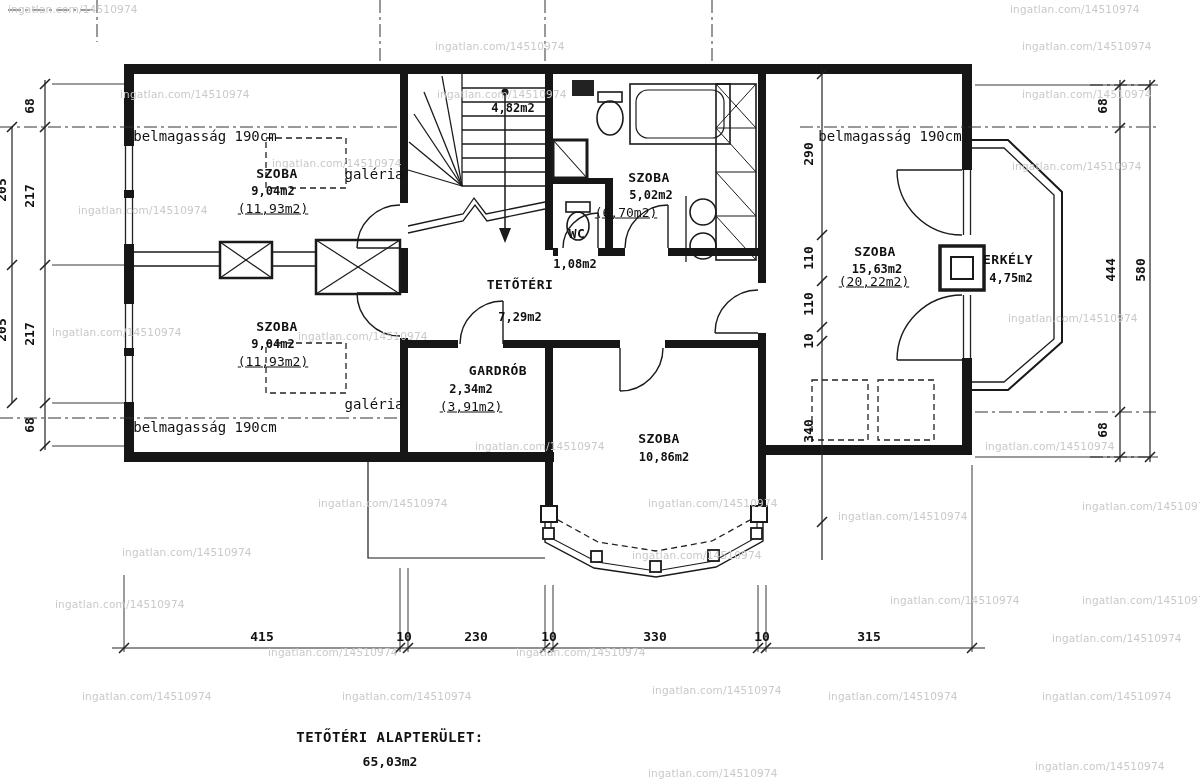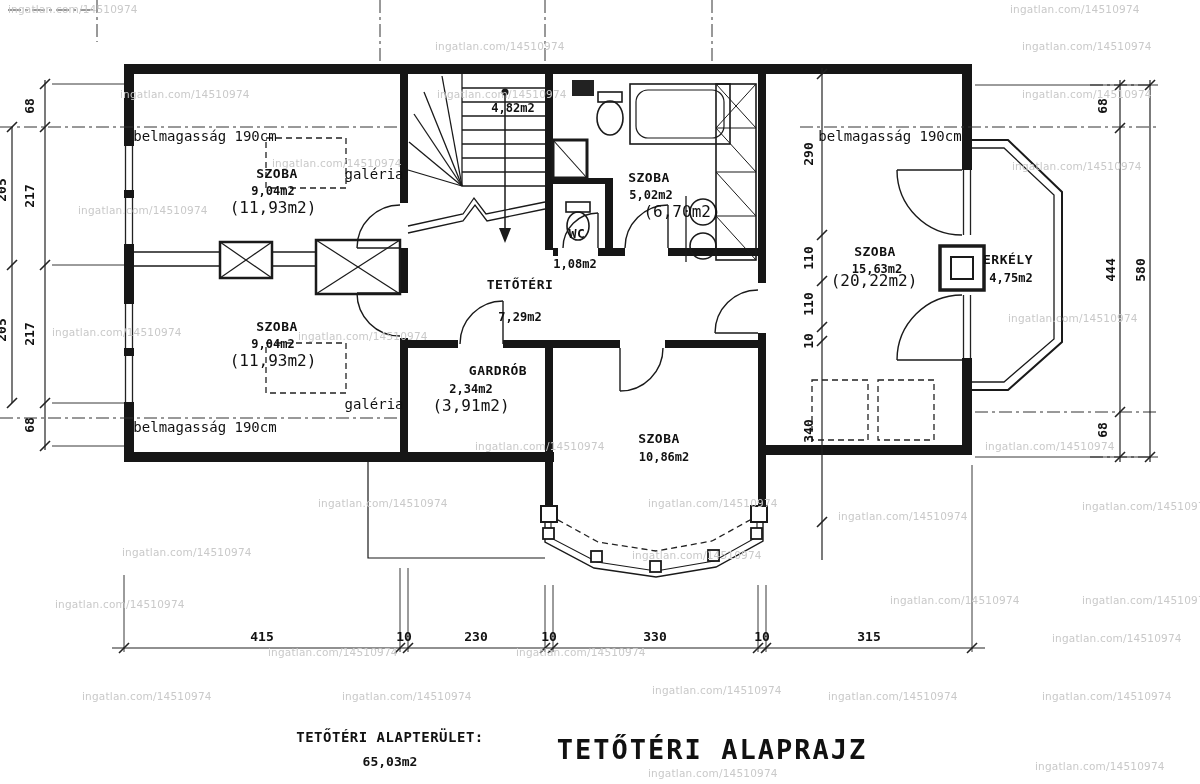--- a/index.html
+++ b/index.html
@@ -6,21 +6,21 @@
   html,body { background:#ffffff; }
   body { width:1200px; height:784px; font-family:"DejaVu Sans Mono", monospace; color:#111; }
   #stage { position:relative; width:1200px; height:784px; background:#fff; overflow:hidden; }
   #plansvg { position:absolute; left:0; top:0; z-index:1; }
   .wm { position:absolute; color:#c9c9c9; font-size:10.5px; letter-spacing:.2px; z-index:2;
         font-family:"DejaVu Sans", sans-serif; white-space:nowrap; }
   .lbl { position:absolute; transform:translate(-50%,-50%); font-size:12px; white-space:nowrap;
          z-index:3; color:#111; line-height:1; }
   .lbl.name { font-size:13px; font-weight:bold; letter-spacing:.5px; }
   .lbl.area { font-size:12px; font-weight:bold; }
-  .lbl.gross { font-size:16px; }
+  .lbl.gross { font-size:13px;text-decoration:underline; }
   .lbl.note { font-size:14px;margin-top:19px; }
   .lbl.dim { font-size:13px; font-weight:bold; }
   .lbl.rot { transform:translate(-50%,-50%) rotate(-90deg); }
   .lbl.ftr-label { font-size:14px; font-weight:bold; letter-spacing:.5px; }
   .lbl.ftr-value { font-size:13px; font-weight:bold; }
   .lbl.ftr-title { font-size:27px; font-weight:bold; letter-spacing:2px; }
 </style>
 </head>
 <body>
 
@@ -312,21 +312,21 @@
   <div class="lbl gross" style="left:273px;top:208px">(11,93m2)</div>
 
   <div class="lbl name" style="left:277px;top:326px">SZOBA</div>
   <div class="lbl area" style="left:273px;top:344px">9,04m2</div>
   <div class="lbl gross" style="left:273px;top:361px">(11,93m2)</div>
 
   <div class="lbl area" style="left:513px;top:108px">4,82m2</div>
 
   <div class="lbl name" style="left:649px;top:177px">SZOBA</div>
   <div class="lbl area" style="left:651px;top:195px">5,02m2</div>
-  <div class="lbl gross" style="left:682px;top:212px">(6,70m2)</div>
+  <div class="lbl gross" style="left:626px;top:212px">(6,70m2)</div>
 
   <div class="lbl name" style="left:577px;top:233px">WC</div>
   <div class="lbl area" style="left:575px;top:264px">1,08m2</div>
 
   <div class="lbl name" style="left:520px;top:284px">TETŐTÉRI</div>
   <div class="lbl area" style="left:520px;top:317px">7,29m2</div>
 
   <div class="lbl name" style="left:498px;top:370px">GARDRÓB</div>
   <div class="lbl area" style="left:471px;top:389px">2,34m2</div>
   <div class="lbl gross" style="left:471px;top:406px">(3,91m2)</div>
@@ -362,15 +362,14 @@
   <div class="lbl dim rot" style="left:808px;top:341px">10</div>
   <div class="lbl dim rot" style="left:808px;top:431px">340</div>
 
   <div class="lbl dim rot" style="left:1102px;top:106px">68</div>
   <div class="lbl dim rot" style="left:1110px;top:270px">444</div>
   <div class="lbl dim rot" style="left:1140px;top:270px">580</div>
   <div class="lbl dim rot" style="left:1102px;top:430px">68</div>
 
   <div class="lbl ftr-label" style="left:390px;top:737px">TETŐTÉRI ALAPTERÜLET:</div>
   <div class="lbl ftr-value" style="left:390px;top:761px">65,03m2</div>
-  <div class="lbl ftr-title" style="left:712px;top:749px">TETŐTÉRI ALAPRAJZ</div>
 
 </div>
 
 </body></html>

